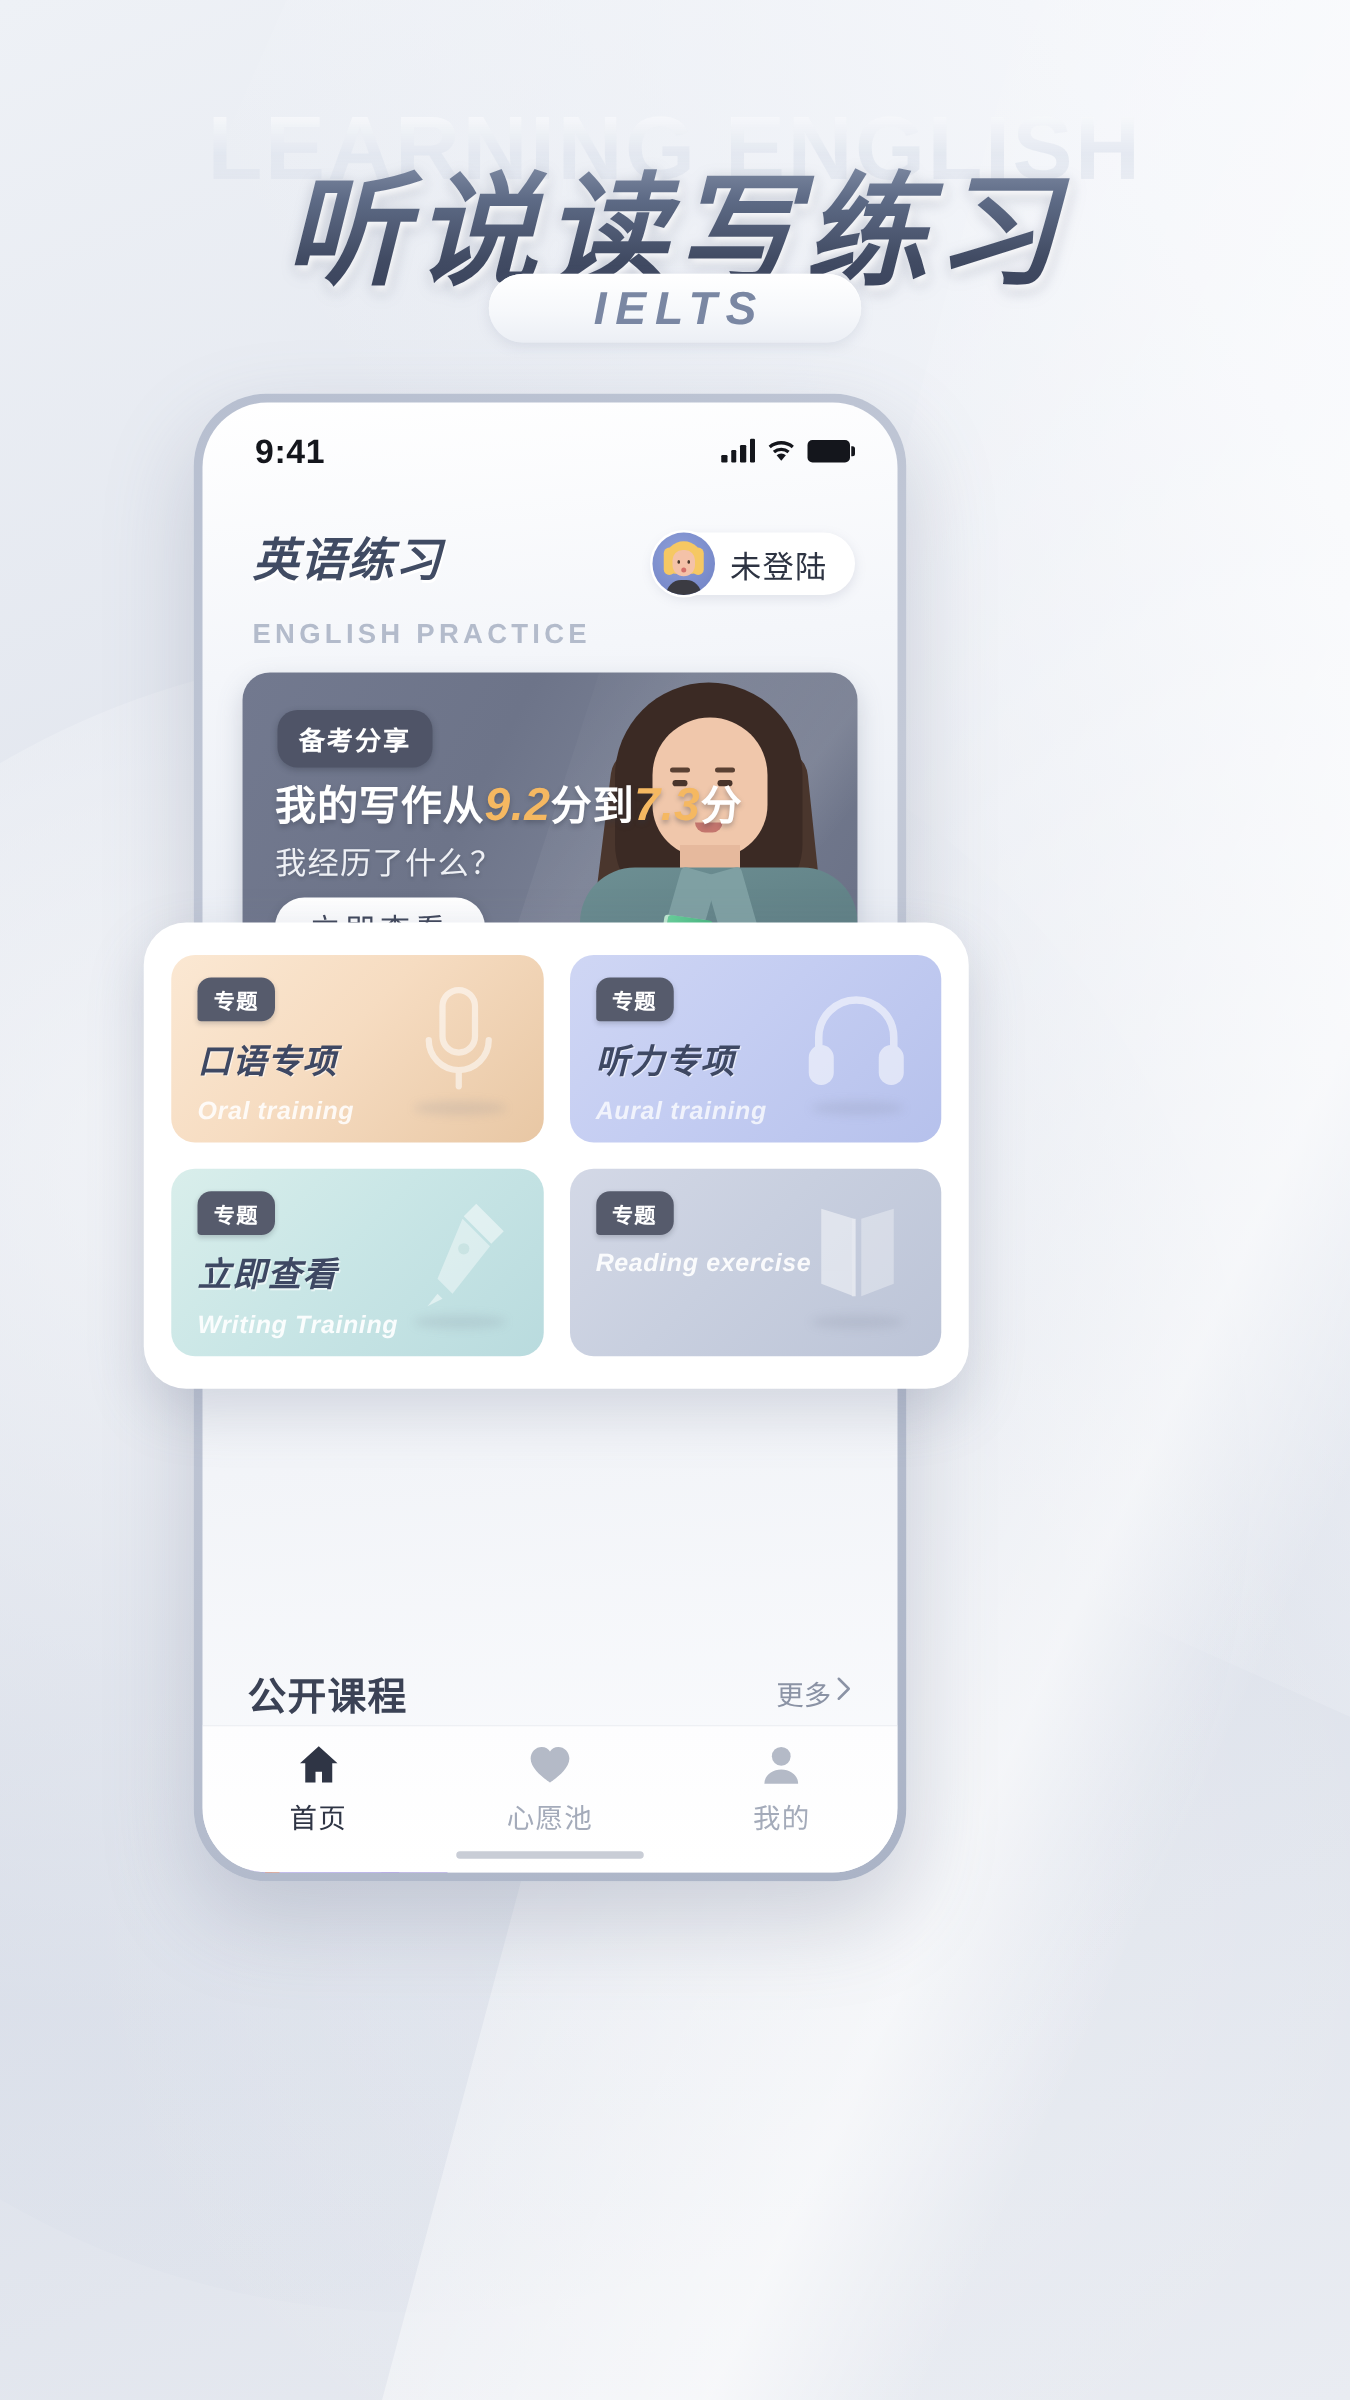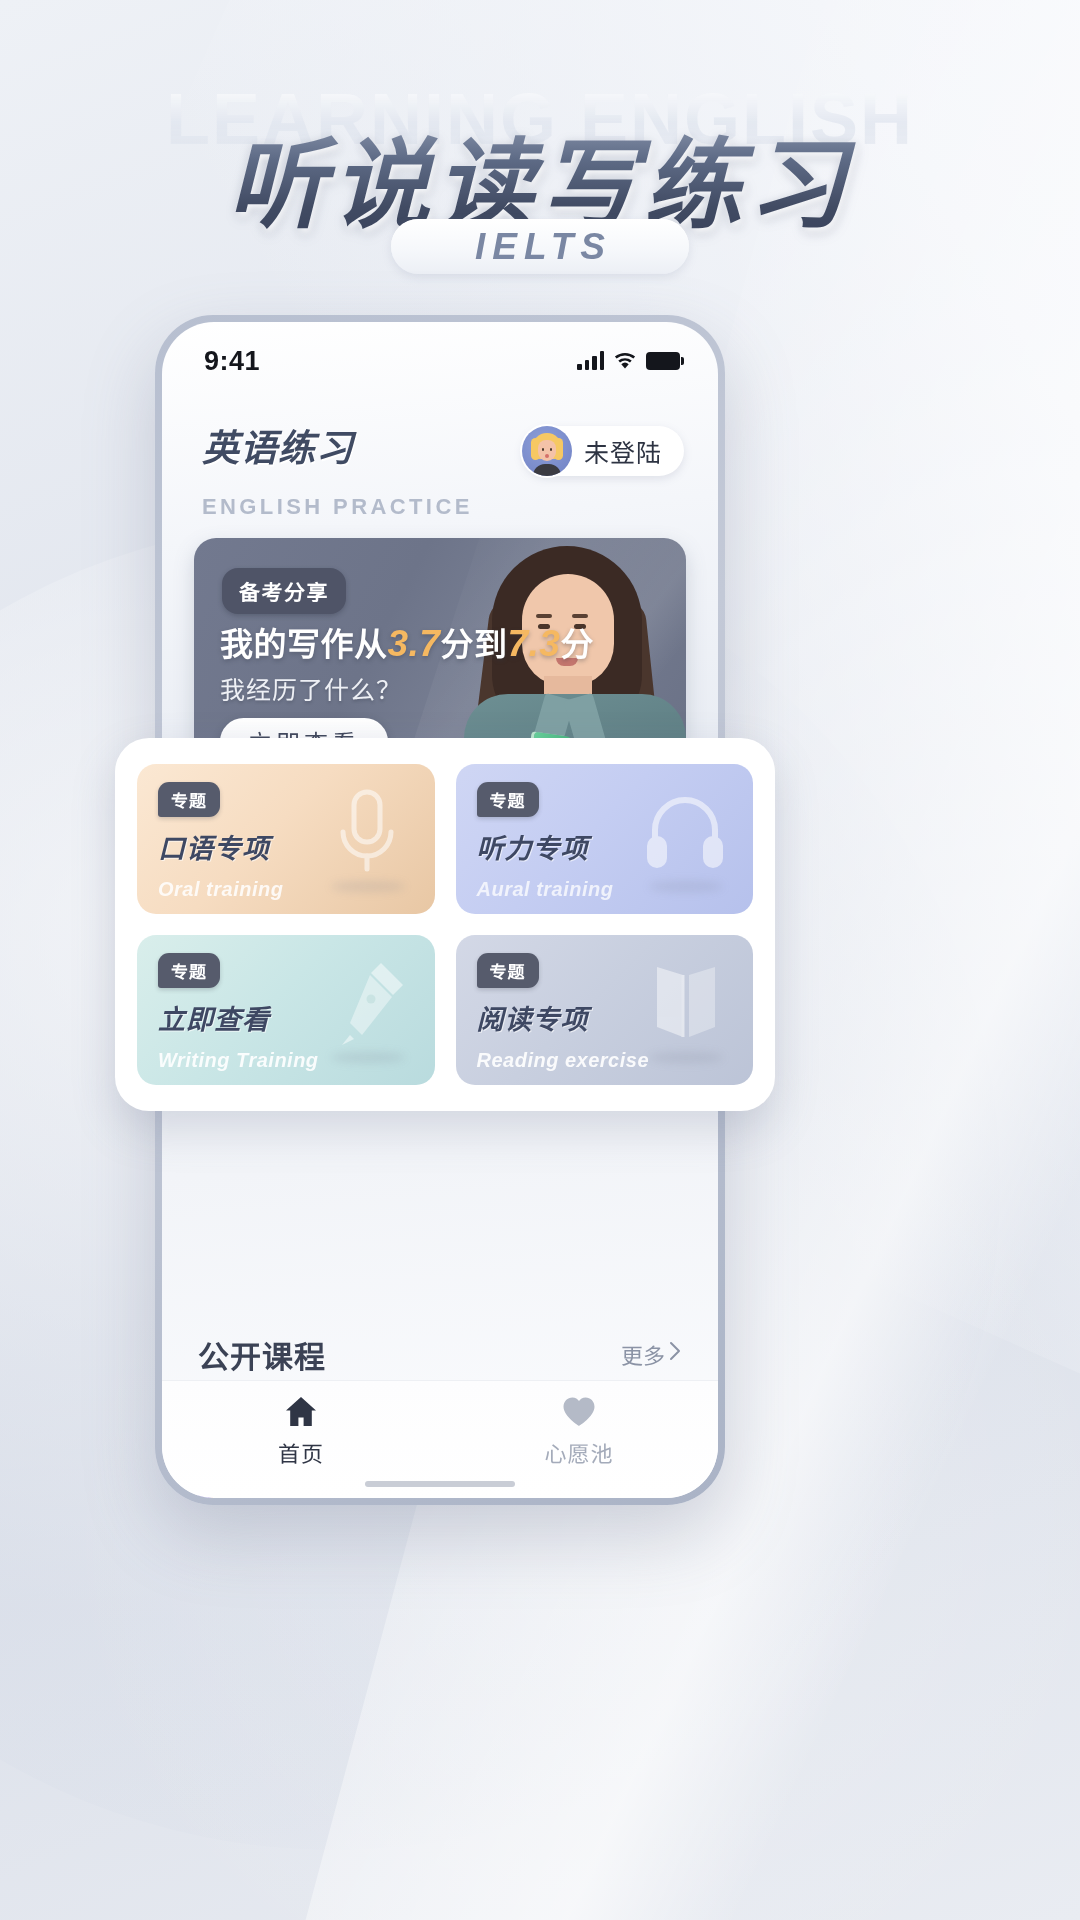--- a/index.html
+++ b/index.html
@@ -454,21 +454,21 @@
       <div class="ph-neck"></div>
       <div class="ph-body"></div>
       <div class="ph-collarL"></div>
           <div class="ph-collarR"></div>
       <div class="ph-btn1"></div>
           <div class="ph-btn2"></div>
       <div class="ph-book"></div>
       <div class="ph-arm"></div>
     </div>
     <div class="bn-tag">备考分享</div>
-    <div class="bn-line1"><span>我的写作从</span><b>3.7</b><span>分到</span><b>7.3</b><span>分</span></div>
+    <div class="bn-line1"><span>我的写作从</span><b>9.2</b><span>分到</span><b>7.3</b><span>分</span></div>
     <div class="bn-line2">我经历了什么？</div>
     <div class="bn-btn">立即查看</div>
     <div class="bn-dots">
       <i class="on"></i>
       <i></i>
       <i></i>
     </div>
   </div>
 
   <div class="courses">
@@ -511,20 +511,29 @@
       </span>
       <span class="lbl">首页</span>
     </div>
     <div class="tab">
       <span>
         <svg width="36" height="34" viewBox="0 0 36 34">
               <path d="M18 31S2.5 21.3 2.5 11.8C2.5 6.4 6.6 2.5 11.4 2.5c3 0 5.4 1.6 6.6 3.6 1.2-2 3.6-3.6 6.6-3.6 4.8 0 8.9 3.9 8.9 9.3C33.5 21.3 18 31 18 31Z" fill="#b4bac7"></path>
             </svg>
       </span>
       <span class="lbl">心愿池</span>
+    </div>
+    <div class="tab">
+      <span>
+        <svg width="36" height="34" viewBox="0 0 36 34">
+              <circle cx="18" cy="10" r="7.5" fill="#b4bac7"></circle>
+              <path d="M4.5 32c0-6.6 6-11.5 13.5-11.5S31.5 25.4 31.5 32H4.5Z" fill="#b4bac7"></path>
+            </svg>
+      </span>
+      <span class="lbl">我的</span>
     </div>
     <div class="home-indicator"></div>
   </div>
 
  </div>
 </div>
 
 <div class="panel" style="left:115px; top:738px;">
   <div class="grid">
 
@@ -566,21 +575,20 @@
           <path d="M49 20l22 22-30 38-12-12 20-48Z" fill="#ffffff" opacity=".75"></path>
           <circle cx="50" cy="44" r="4.5" fill="#cfe6e4"></circle>
           <path d="M29 80l-8 10 12-6-4-4Z" fill="#ffffff" opacity=".9"></path>
         </svg>
       </div>
       <div class="cat-shadow"></div>
     </div>
 
     <div class="cat c4">
       <span class="cat-badge">专题</span>
-      <div class="cat-title">阅读专项</div>
       <div class="cat-sub">Reading exercise</div>
       <div class="cat-icon">
         <svg width="92" height="104" viewBox="0 0 92 104">
           <path d="M44 20v62L18 72V12l26 8Z" fill="#ffffff" opacity=".85"></path>
           <path d="M50 20v62l26-10V12l-26 8Z" fill="#ffffff" opacity=".6"></path>
           <path d="M44 20v62" stroke="#ffffff" stroke-width="3"></path>
         </svg>
       </div>
       <div class="cat-shadow"></div>
     </div>

